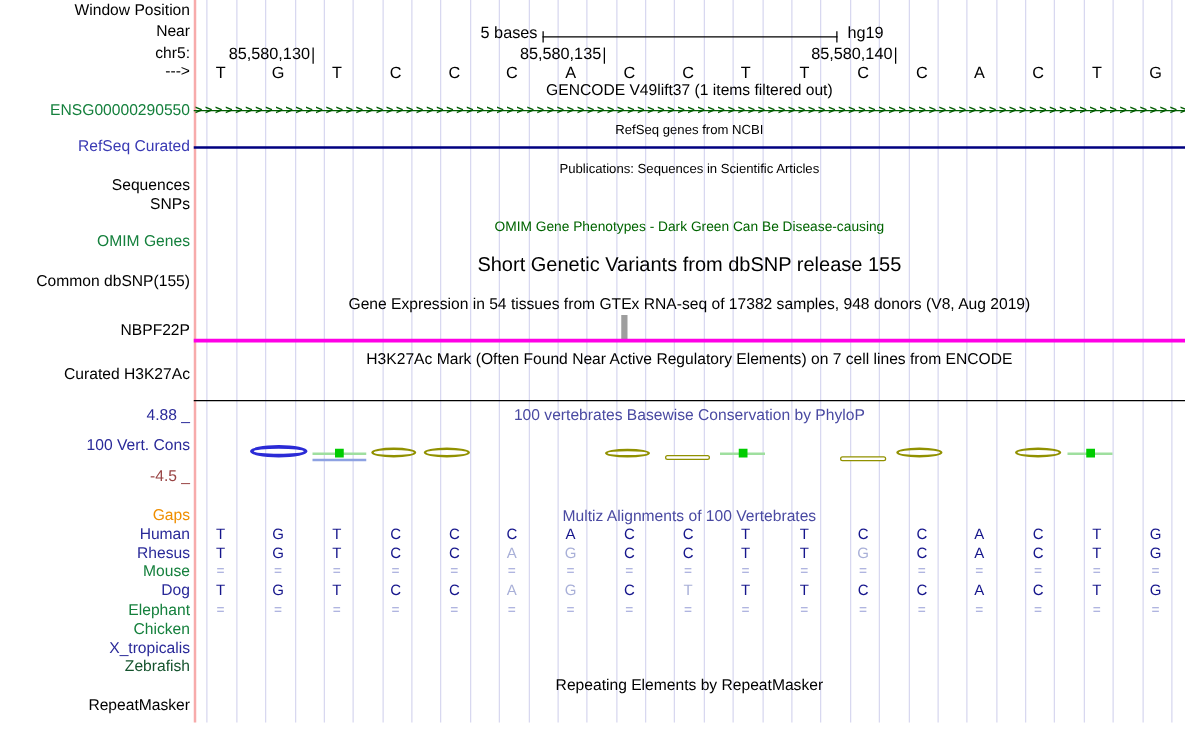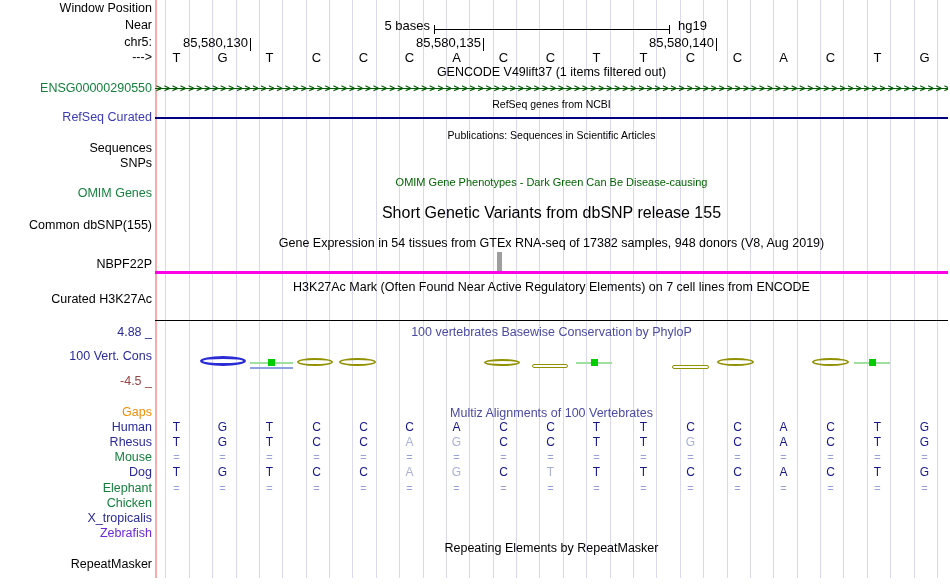--- a/index.html
+++ b/index.html
@@ -7,21 +7,21 @@
     position:relative;width:950px;height:586px;background:#fff;overflow:hidden;
     font-family:"Liberation Sans", sans-serif;-webkit-font-smoothing:antialiased;
   }
   .abs{position:absolute;white-space:nowrap;}
   .grid{position:absolute;top:0;width:1px;height:578px;background:#d8d8f0;}
   .pink-guide{position:absolute;top:0;left:155px;width:2px;height:578px;background:#f7abab;}
   .left-label{position:absolute;right:798px;font-size:12.5px;line-height:13px;text-align:right;}
   .title{position:absolute;left:155px;width:793px;text-align:center;line-height:13px;}
   .c-black{color:#000;}
   .c-green{color:#15803d;}
-  .c-darkgreen{color:#6d28d9;}
+  .c-darkgreen{color:#14532d;}
   .c-omimgreen{color:#006400;}
   .c-blue{color:#3a3ab4;}
   .c-navy{color:#2a2a99;}
   .c-titleblue{color:#4a4aa2;}
   .c-maroon{color:#994444;}
   .c-orange{color:#ef8e00;}
   .hline{position:absolute;left:155px;width:793px;}
   .base{position:absolute;width:47px;text-align:center;font-size:13px;line-height:13px;color:#000;}
   .aln{position:absolute;width:47px;text-align:center;font-size:12px;line-height:13px;color:#16168c;}
   .aln.light{color:#a9b0d8;}

